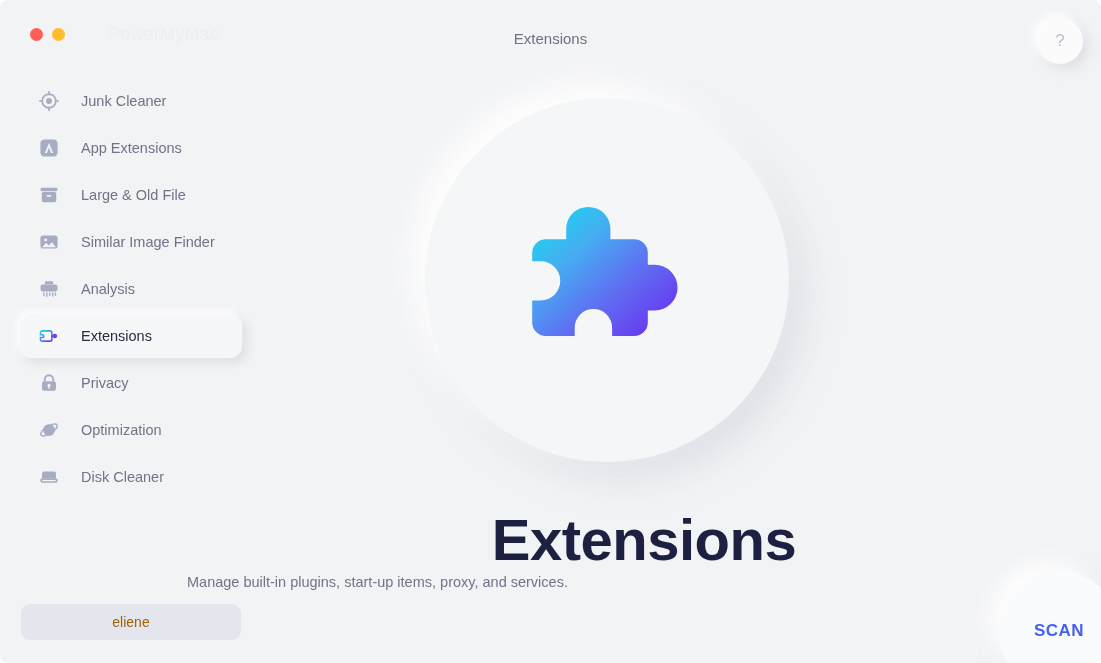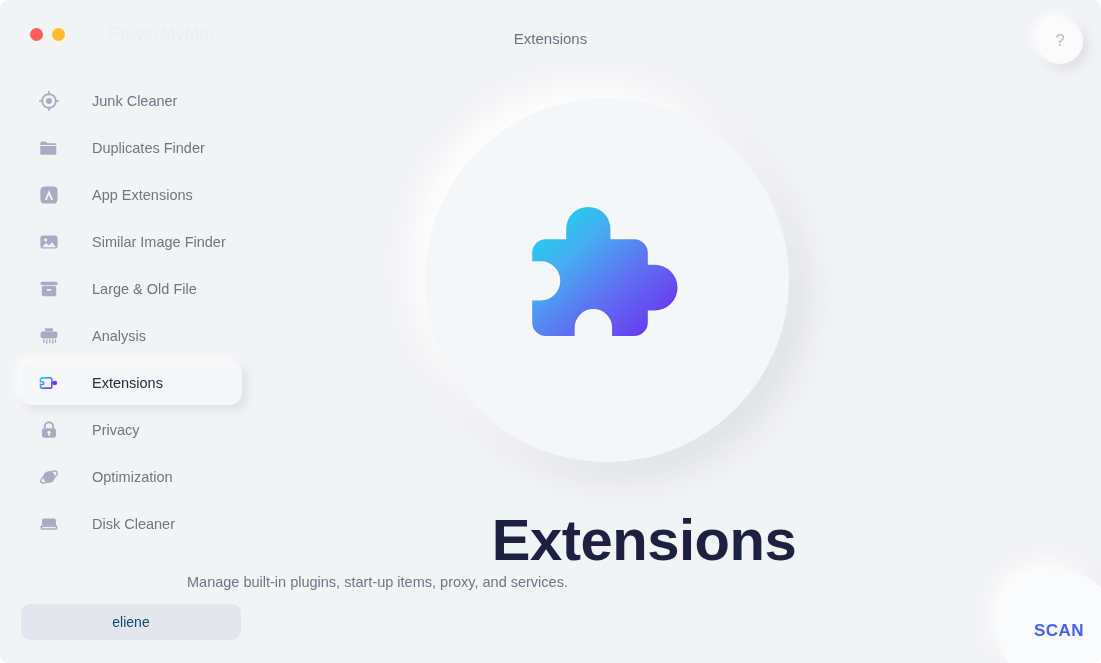--- a/index.html
+++ b/index.html
@@ -88,21 +88,21 @@
     top: 70px; left: 0;
     width: 262px;
     height: 593px;
     padding-top: 6px;
   }
 
   .nav-item {
     position: relative;
     display: flex;
     align-items: center;
-    gap: 32px;
+    gap: 21px;
     height: 44px;
     margin: 3px 20px;
     padding-left: 18px;
     border-radius: 12px;
     cursor: pointer;
     user-select: none;
   }
   .nav-item .label {
     font-size: 14.5px;
     color: #6f7587;
@@ -127,21 +127,21 @@
   
   .user-btn {
     position: absolute;
     left: 21px;
     bottom: 23px;
     width: 220px;
     height: 36px;
     border: none;
     border-radius: 9px;
     background: #e3e6ed;
-    color: #0c4a6e;
+    color: #a16207;
     font-size: 14px;
     cursor: pointer;
     font-family: "Liberation Sans", sans-serif;
   }
 
   
   .main {
     position: absolute;
     top: 70px;
     left: 262px;
@@ -235,60 +235,51 @@
       <span class="nav-icon">
         <svg width="22" height="22" viewBox="0 0 24 24" fill="none" stroke="#a7adc0" stroke-width="1.8">
           <circle cx="12" cy="12" r="7.5"></circle>
             <circle cx="12" cy="12" r="3.2" fill="#a7adc0" stroke="none"></circle>
           <path d="M12 1.8v3.4M12 18.8v3.4M1.8 12h3.4M18.8 12h3.4" stroke-linecap="round"></path>
         </svg>
       </span>
       <span class="label">Junk Cleaner</span>
     </div>
 
-    <div class="nav-item">
-      <span class="nav-icon">
-        <svg width="22" height="22" viewBox="0 0 24 24">
-          <path d="M2.5 6.6a1.7 1.7 0 011.7-1.7h4.1l1.7 1.9h8.3a1.7 1.7 0 011.7 1.7v9.1a1.7 1.7 0 01-1.7 1.7H4.2a1.7 1.7 0 01-1.7-1.7z" fill="#a7adc0"></path>
-          <path d="M2.5 9.3h19" stroke="#f2f3f5" stroke-width="1.1"></path>
-        </svg>
-      </span>
-      <span class="label">Duplicates Finder</span>
-    </div>
 
     <div class="nav-item">
       <span class="nav-icon">
         <svg width="22" height="22" viewBox="0 0 24 24">
           <rect x="2.6" y="2.6" width="18.8" height="18.8" rx="4.6" fill="#a7adc0"></rect>
           <path d="M12 6.6l4.6 10.8h-2.4L12 11.8 9.8 17.4H7.4z" fill="#f2f3f5"></path>
         </svg>
       </span>
       <span class="label">App Extensions</span>
+    </div>
+
+    <div class="nav-item">
+      <span class="nav-icon">
+        <svg width="22" height="22" viewBox="0 0 24 24">
+          <rect x="2.8" y="4.2" width="18.4" height="3.6" rx="1.2" fill="#a7adc0"></rect>
+          <rect x="4.1" y="8.6" width="15.8" height="11.2" rx="1.9" fill="#a7adc0"></rect>
+          <rect x="9.4" y="12.1" width="5.2" height="1.7" rx=".85" fill="#f2f3f5"></rect>
+        </svg>
+      </span>
+      <span class="label">Large &amp; Old File</span>
     </div>
 
     <div class="nav-item">
       <span class="nav-icon">
         <svg width="22" height="22" viewBox="0 0 24 24">
           <rect x="2.6" y="4.8" width="18.8" height="14.4" rx="3.1" fill="#a7adc0"></rect>
           <circle cx="8.4" cy="9.8" r="1.6" fill="#f2f3f5"></circle>
           <path d="M4.4 17.6l4.5-4.6 3 2.9 3.3-3.6 4.4 5.3z" fill="#f2f3f5"></path>
         </svg>
       </span>
       <span class="label">Similar Image Finder</span>
-    </div>
-
-    <div class="nav-item">
-      <span class="nav-icon">
-        <svg width="22" height="22" viewBox="0 0 24 24">
-          <rect x="2.8" y="4.2" width="18.4" height="3.6" rx="1.2" fill="#a7adc0"></rect>
-          <rect x="4.1" y="8.6" width="15.8" height="11.2" rx="1.9" fill="#a7adc0"></rect>
-          <rect x="9.4" y="12.1" width="5.2" height="1.7" rx=".85" fill="#f2f3f5"></rect>
-        </svg>
-      </span>
-      <span class="label">Large &amp; Old File</span>
     </div>
 
     <div class="nav-item">
       <span class="nav-icon">
         <svg width="22" height="22" viewBox="0 0 24 24">
           <path d="M7.6 3.6h8.8v3.2H7.6z" fill="#a7adc0"></path>
           <rect x="2.8" y="7.2" width="18.4" height="7.4" rx="2.2" fill="#a7adc0"></rect>
           <g stroke="#a7adc0" stroke-width="1.5" stroke-linecap="round">
             <path d="M6.4 16.4v2.8M9.6 16.4v3.6M12.8 16.4v2.6M16 16.4v3.4M19 16.4v2.4"></path>
           </g>

